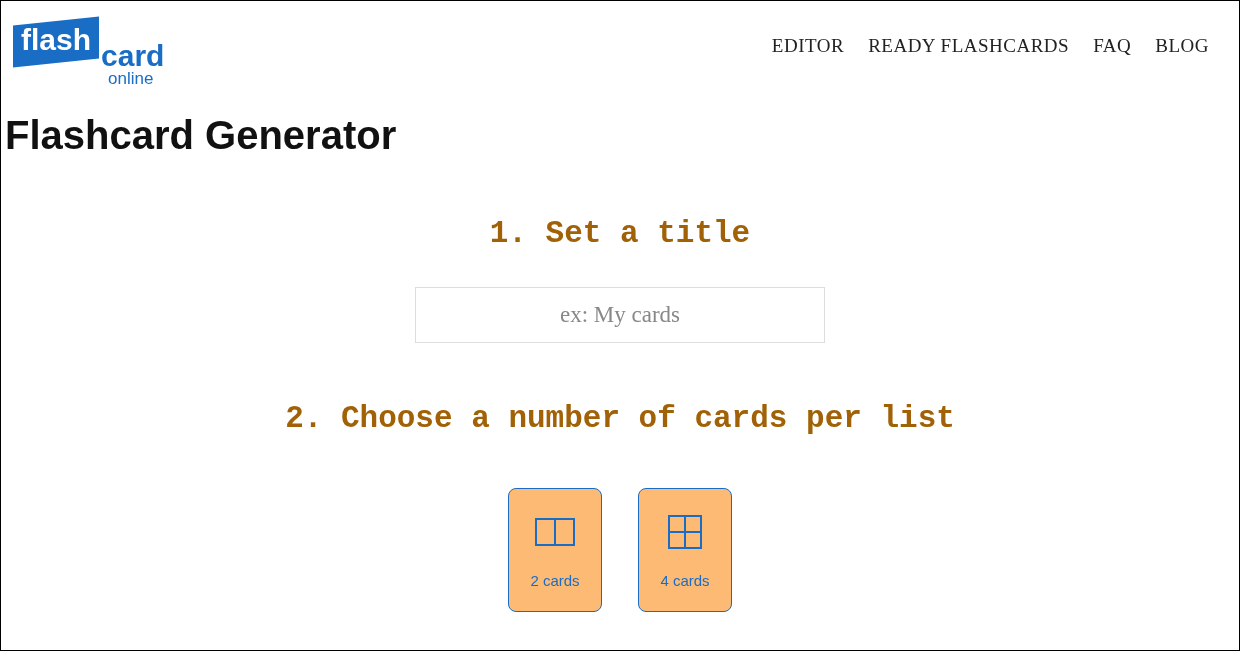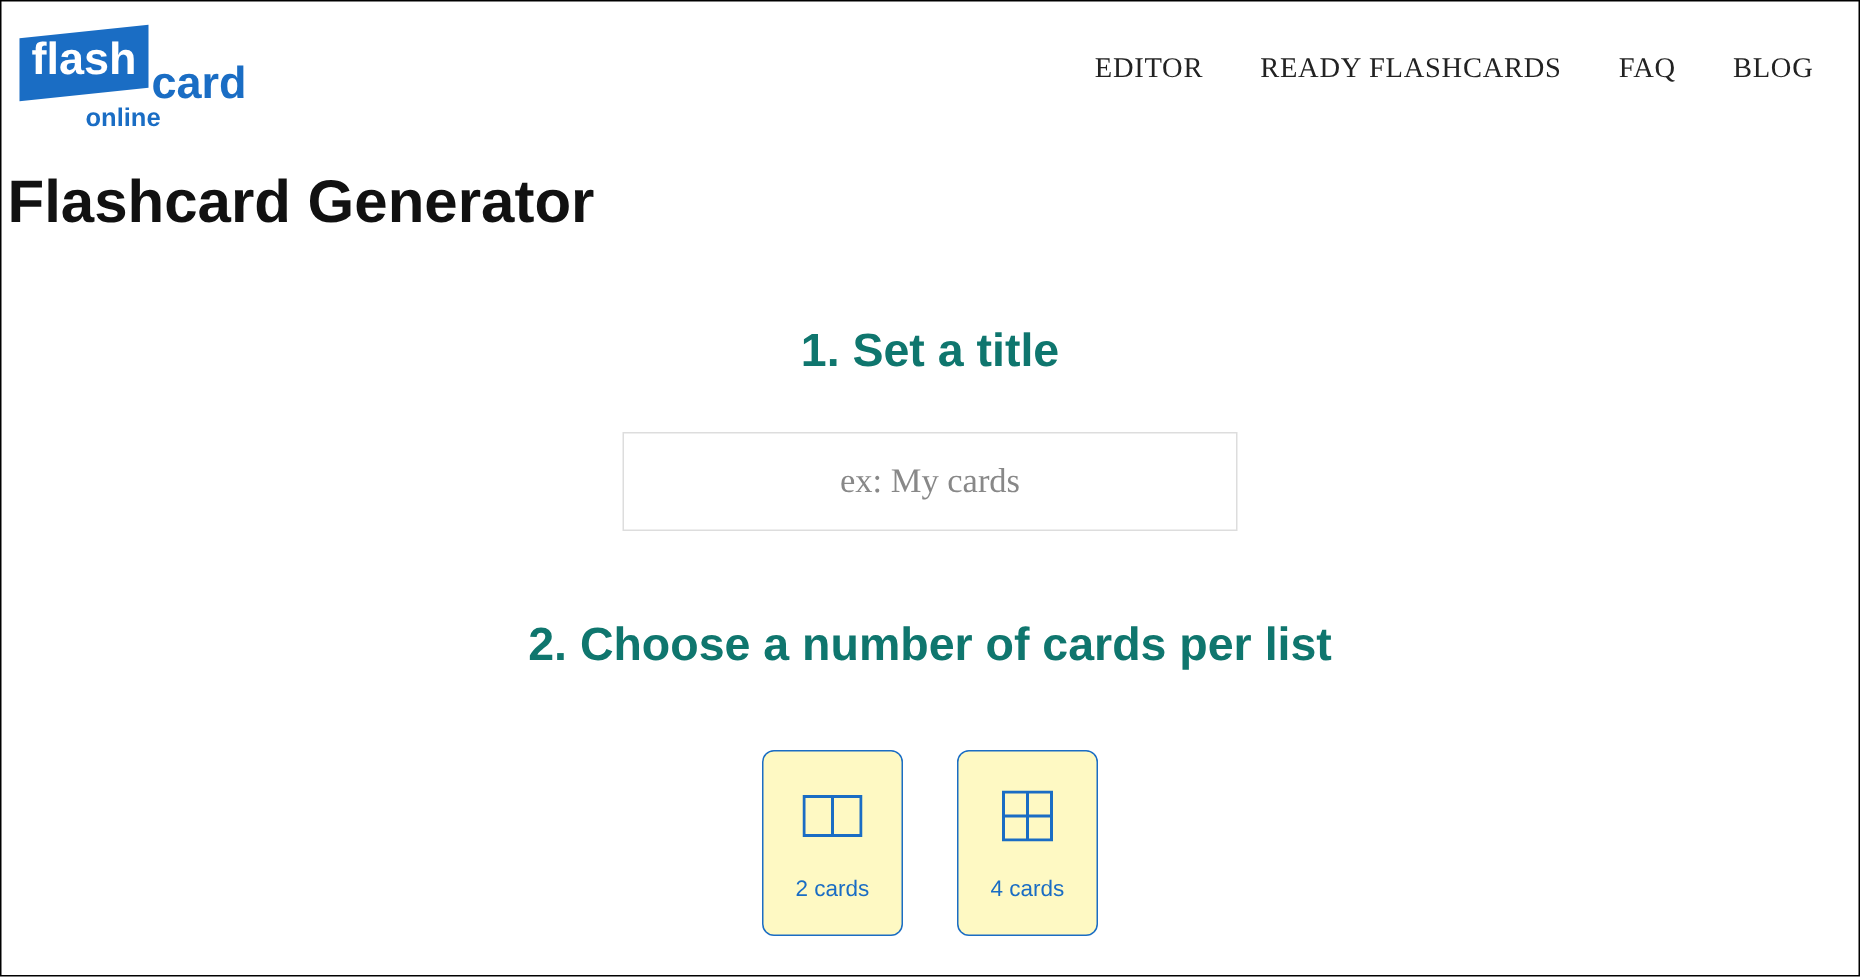--- a/index.html
+++ b/index.html
@@ -47,28 +47,28 @@
     font-family: 'Segoe UI', Arial, sans-serif;
     font-weight: 700;
     font-size: 30px;
     margin-left: 2px;
     line-height: 1;
     margin-top: 28px;
   }
   .logo-online {
     color: #1a6dc4;
     font-family: 'Segoe UI', Arial, sans-serif;
-    font-weight: 700;
+    font-weight: 400;
     font-size: 17px;
-    margin-left: 44px;
+    margin-left: 95px;
     margin-top: -2px;
   }
   .nav {
     display: flex;
-    gap: 38px;
+    gap: 24px;
     padding-top: 22px;
     text-align: center;
   }
   .nav a {
     font-family: Georgia, serif;
     font-size: 19px;
     color: #222;
     text-decoration: none;
     letter-spacing: 0.5px;
   }
@@ -76,31 +76,31 @@
     font-family: 'Segoe UI', Arial, sans-serif;
     font-weight: 700;
     font-size: 40px;
     color: #111;
     margin: 24px 0 0 4px;
   }
   .content {
     text-align: center;
   }
   .step-heading {
-    font-family: Liberation Sans, sans-serif;
+    font-family: Liberation Mono, monospace;
     font-size: 31px;
-    color: #0f766e;
+    color: #a16207;
     margin-top: 58px;
   }
   .step-heading.second {
     margin-top: 58px;
   }
   .title-input {
     width: 410px;
-    height: 66px;
+    height: 56px;
     border: 1px solid #ddd;
     font-family: Georgia, serif;
     font-size: 23px;
     text-align: center;
     color: #737373;
     margin-top: 36px;
     outline: none;
   }
   .title-input::placeholder { color: #888; }
   .options {
@@ -113,21 +113,21 @@
     width: 94px;
     height: 124px;
     border: 1px solid #1a6dc4;
     border-radius: 8px;
     display: flex;
     flex-direction: column;
     align-items: center;
     justify-content: center;
     gap: 20px;
     cursor: pointer;
-    background: #fef9c3;
+    background: #fdba74;
   }
   .card-option .label {
     font-family: 'Segoe UI', Arial, sans-serif;
     font-size: 15px;
     color: #1a6dc4;
   }
   .icon-box { display: flex; align-items: center; justify-content: center; height: 40px; }
 </style>
 </head>
 <body>

